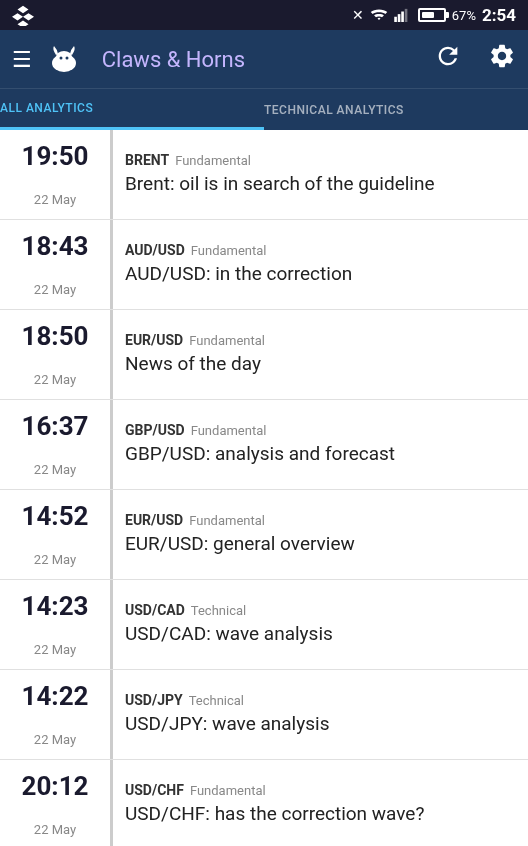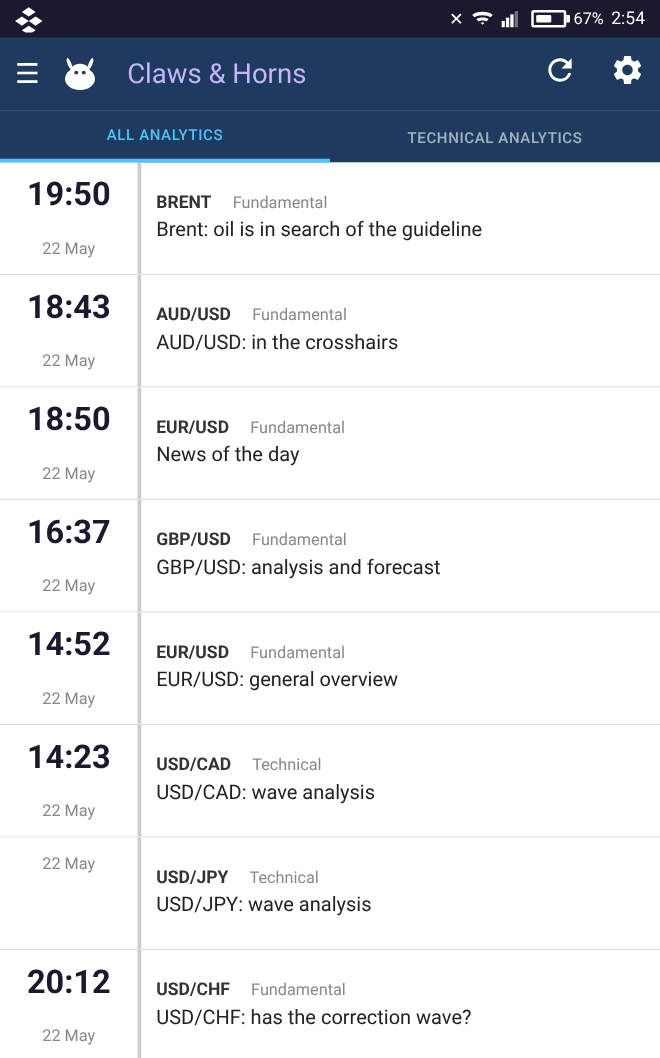--- a/index.html
+++ b/index.html
@@ -17,21 +17,21 @@
     .status-bar {
       background: #1a1a2e;
       height: 30px;
       display: flex;
       align-items: center;
       justify-content: space-between;
       padding: 0 12px;
     }
     .status-bar-left { display: flex; align-items: center; }
     .status-bar-right { display: flex; align-items: center; gap: 6px; font-size: 14px; color: #fff; }
-    .status-time { font-size: 14px; font-weight: normal; color: #fff; }
+    .status-time { font-size: 17px; font-weight: bold; color: #fff; }
 
     
     .top-nav {
       background: #1e3a5f;
       height: 58px;
       display: flex;
       align-items: center;
       padding: 0 12px;
       gap: 14px;
     }
@@ -45,21 +45,20 @@
       height: 42px;
       display: flex;
       align-items: center;
       border-top: 1px solid rgba(255,255,255,0.1);
     }
     .tab-item {
       flex: 1;
       height: 100%;
       display: flex;
       align-items: center;
-      justify-content: center;
       font-size: 12px;
       font-weight: 500;
       letter-spacing: 0.5px;
       cursor: pointer;
       position: relative;
     }
     .tab-item.active {
       color: #4fc3f7;
       border-bottom: 3px solid #4fc3f7;
     }
@@ -103,33 +102,33 @@
       border-left: 3px solid #cccccc;
       padding: 10px 12px;
       display: flex;
       flex-direction: column;
       justify-content: center;
       gap: 4px;
     }
     .news-meta {
       display: flex;
       align-items: center;
-      gap: 17px;
+      gap: 6px;
     }
     .news-pair {
       font-size: 14px;
       font-weight: 700;
       color: #333;
     }
     .news-type {
       font-size: 13px;
       color: #888;
     }
     .news-headline {
-      font-size: 16px;
+      font-size: 19px;
       color: #222;
       line-height: 1.3;
     }
 
     
     .battery-icon {
       border: 2px solid #fff;
       border-radius: 2px;
       width: 28px;
       height: 14px;
@@ -241,21 +240,21 @@
     <div class="news-item">
       <div class="news-time-col">
         <span class="news-time">18:43</span>
         <span class="news-date">22 May</span>
       </div>
       <div class="news-content-col">
         <div class="news-meta">
           <span class="news-pair">AUD/USD</span>
           <span class="news-type">Fundamental</span>
         </div>
-        <span class="news-headline">AUD/USD: in the crosshairs</span>
+        <span class="news-headline">AUD/USD: in the correction</span>
       </div>
     </div>
     <div class="news-item">
       <div class="news-time-col">
         <span class="news-time">18:50</span>
         <span class="news-date">22 May</span>
       </div>
       <div class="news-content-col">
         <div class="news-meta">
           <span class="news-pair">EUR/USD</span>
@@ -298,20 +297,21 @@
       <div class="news-content-col">
         <div class="news-meta">
           <span class="news-pair">USD/CAD</span>
           <span class="news-type">Technical</span>
         </div>
         <span class="news-headline">USD/CAD: wave analysis</span>
       </div>
     </div>
     <div class="news-item">
       <div class="news-time-col">
+        <span class="news-time">14:22</span>
         <span class="news-date">22 May</span>
       </div>
       <div class="news-content-col">
         <div class="news-meta">
           <span class="news-pair">USD/JPY</span>
           <span class="news-type">Technical</span>
         </div>
         <span class="news-headline">USD/JPY: wave analysis</span>
       </div>
     </div>

